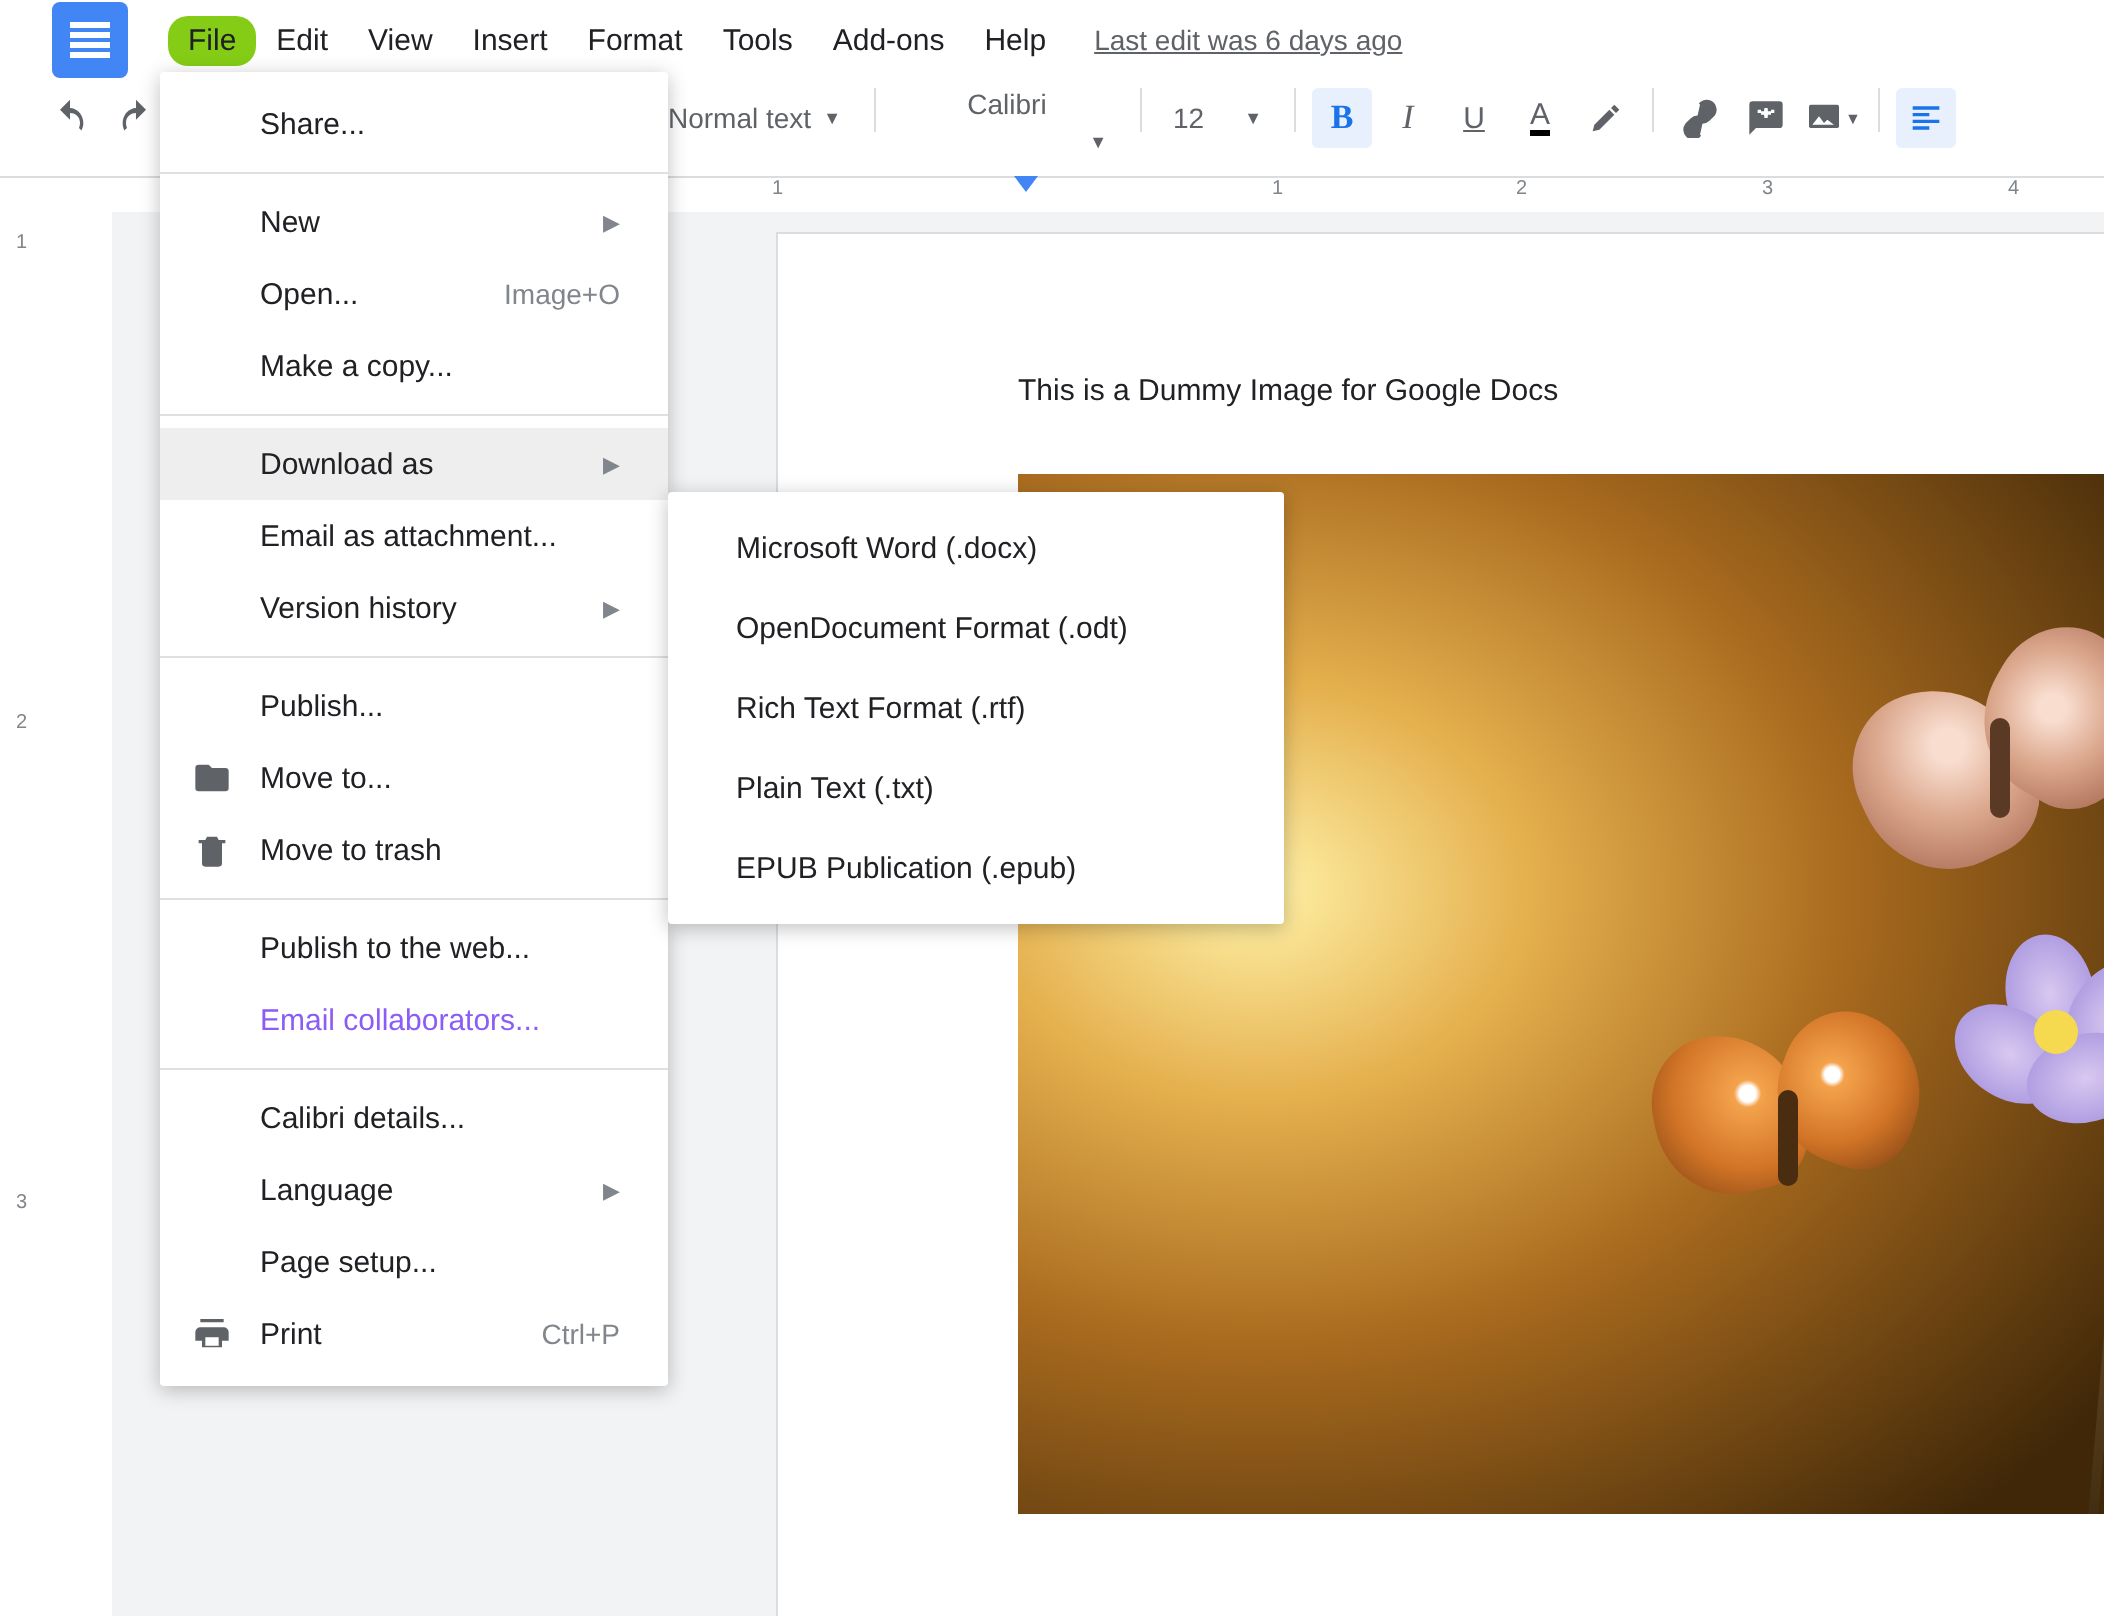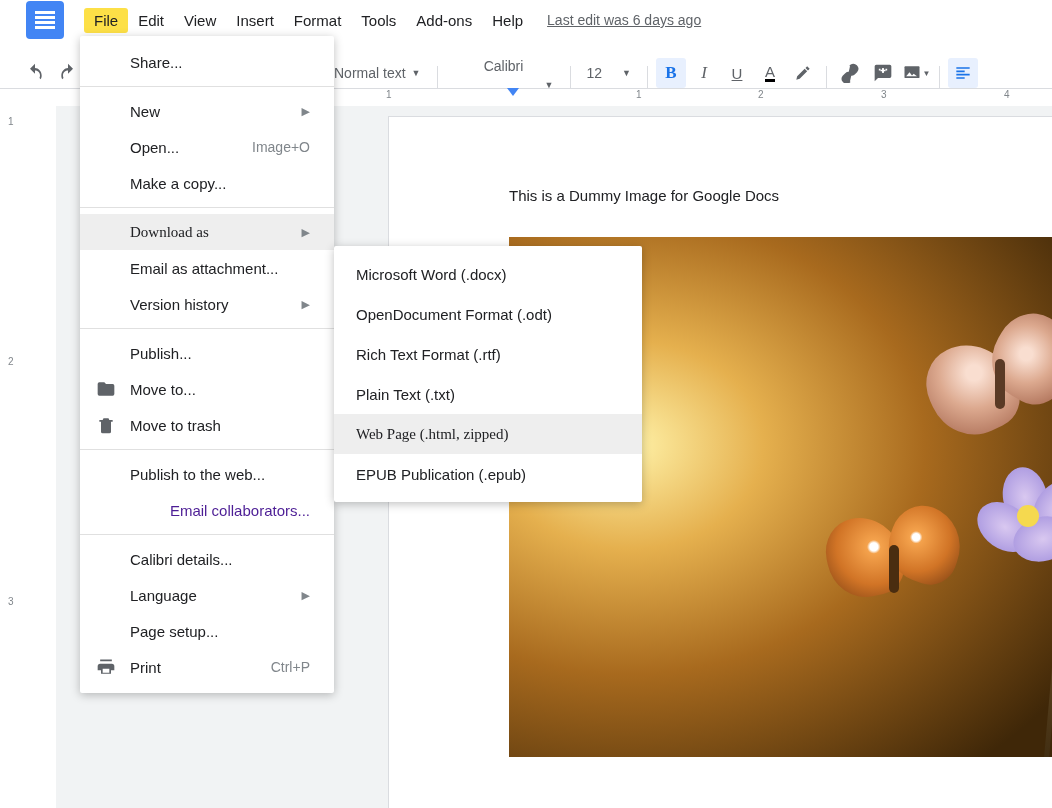--- a/index.html
+++ b/index.html
@@ -35,37 +35,37 @@
   content:""; position:absolute; left:9px; right:9px; top:10px; height:3px;
   background:#fff; box-shadow:0 5px 0 #fff, 0 10px 0 #fff, 0 15px 0 #fff;
 }
 .menubar-item {
   padding: 4px 10px;
   color:#202124;
   font-size:15px;
   cursor:pointer;
   border-radius:3px;
 }
-.menubar-item.open { background:#fde047; }
+.menubar-item.open { background:#84cc16;border-radius:10px; }
 .last-edit {
   margin-left:14px;
   font-size:14px;
   color:#5f6368;
   text-decoration:underline;
   cursor:pointer;
 }
 
 
 .toolbar {
   position:absolute;
   top:44px; left:0; right:0;
   height:44px;
   border-bottom:1px solid #dadce0;
   display:flex;
-  align-items:flex-end;
+  align-items:flex-start;
   padding-left:20px;
   gap:3px;
 }
 .tb-btn {
   width:30px; height:30px;
   display:flex; align-items:center; justify-content:center;
   border-radius:3px;
   color:#5f6368;
   cursor:pointer;
 }
@@ -162,38 +162,38 @@
   font-size:15px;
   color:#202124;
   z-index:50;
 }
 .menu .mi {
   display:flex; align-items:center;
   height:36px; padding:0 24px 0 50px;
   position:relative;
   cursor:pointer;
 }
-.menu .mi.hl { background:#eeeeee;font-family:Liberation Serif, serif; }
-.menu .mi.disabled { color:#4c1d95; cursor:default;justify-content:flex-end;}
+.menu .mi.hl { background:#eeeeee; }
+.menu .mi.disabled { color:#8b5cf6; cursor:default;}
 .menu .mi .shortcut {
   margin-left:auto; color:#80868b; font-size:14px;
 }
 .menu .mi .sub-arrow {
   margin-left:auto; color:#80868b; font-size:11px;
 }
 .menu .mi .lead-icon {
   position:absolute; left:16px; top:8px; width:20px; height:20px;
   color:#5f6368;
 }
 .menu hr {
   border:none; border-top:1px solid #e0e0e0; margin:6px 0;
 }
 #file-menu { top:36px; left:80px; width:254px; }
 #download-submenu { top:246px; left:334px; width:308px; }
-#download-submenu .mi { padding-left:22px; height:40px;}
+#download-submenu .mi { padding-left:34px; height:40px;}
 
 </style>
 </head>
 <body>
 
 <div class="menubar">
   <div class="doc-icon"></div>
   <div class="menubar-item open">File</div>
   <div class="menubar-item">Edit</div>
   <div class="menubar-item">View</div>
@@ -397,19 +397,16 @@
     </div>
   <div class="mi">
       <span>OpenDocument Format (.odt)</span>
     </div>
   <div class="mi">
       <span>Rich Text Format (.rtf)</span>
     </div>
   <div class="mi">
       <span>Plain Text (.txt)</span>
     </div>
-  <div class="mi hl">
-      <span>Web Page (.html, zipped)</span>
-    </div>
   <div class="mi">
       <span>EPUB Publication (.epub)</span>
     </div>
 </div>
 
 </body></html>

